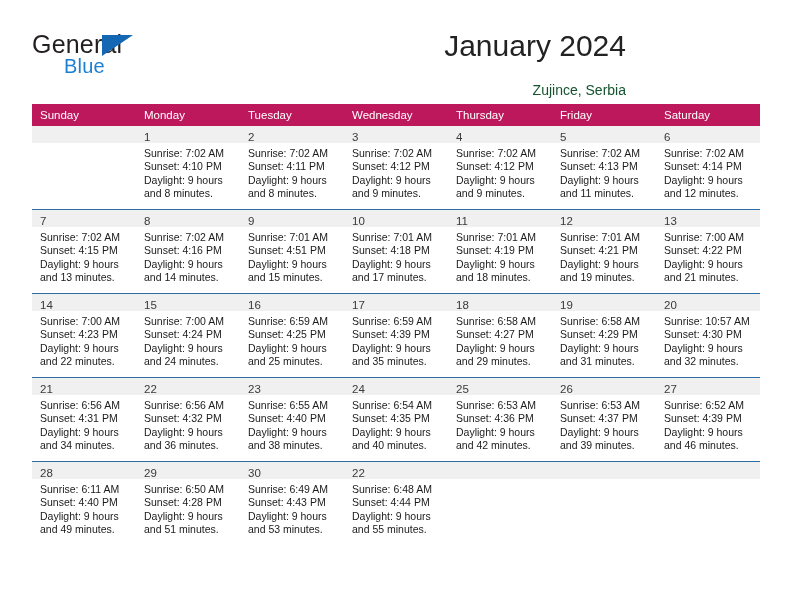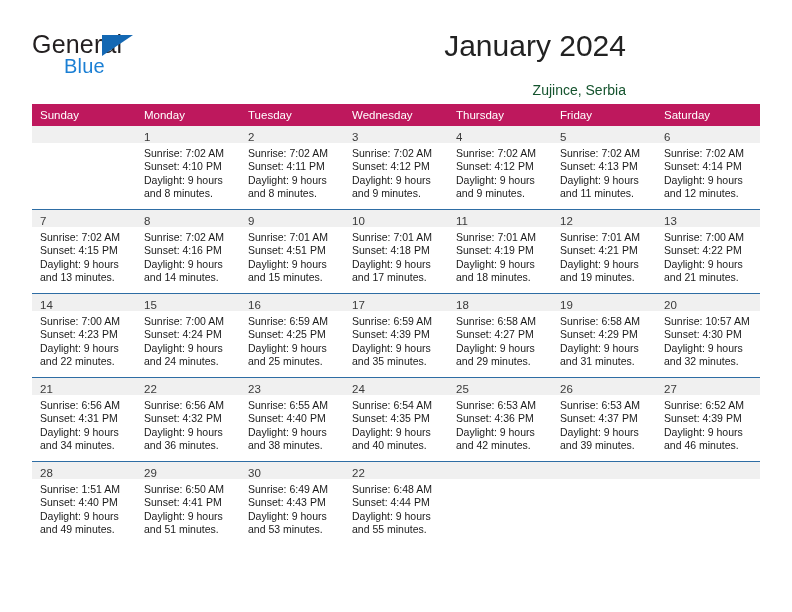--- a/index.html
+++ b/index.html
@@ -431,31 +431,31 @@
                 <div class="cell-line">Sunset: 4:39 PM</div>
                 <div class="cell-line">Daylight: 9 hours</div>
                 <div class="cell-line">and 46 minutes.</div>
               </div>
             </td>
           </tr>
           <tr class="week-row">
             <td>
               <div class="daynum-band"><span class="daynum">28</span></div>
               <div class="cell-body">
-                <div class="cell-line">Sunrise: 1:51 AM</div>
+                <div class="cell-line">Sunrise: 6:11 AM</div>
                 <div class="cell-line">Sunset: 4:40 PM</div>
                 <div class="cell-line">Daylight: 9 hours</div>
                 <div class="cell-line">and 49 minutes.</div>
               </div>
             </td>
             <td>
               <div class="daynum-band"><span class="daynum">29</span></div>
               <div class="cell-body">
                 <div class="cell-line">Sunrise: 6:50 AM</div>
-                <div class="cell-line">Sunset: 4:41 PM</div>
+                <div class="cell-line">Sunset: 4:28 PM</div>
                 <div class="cell-line">Daylight: 9 hours</div>
                 <div class="cell-line">and 51 minutes.</div>
               </div>
             </td>
             <td>
               <div class="daynum-band"><span class="daynum">30</span></div>
               <div class="cell-body">
                 <div class="cell-line">Sunrise: 6:49 AM</div>
                 <div class="cell-line">Sunset: 4:43 PM</div>
                 <div class="cell-line">Daylight: 9 hours</div>

